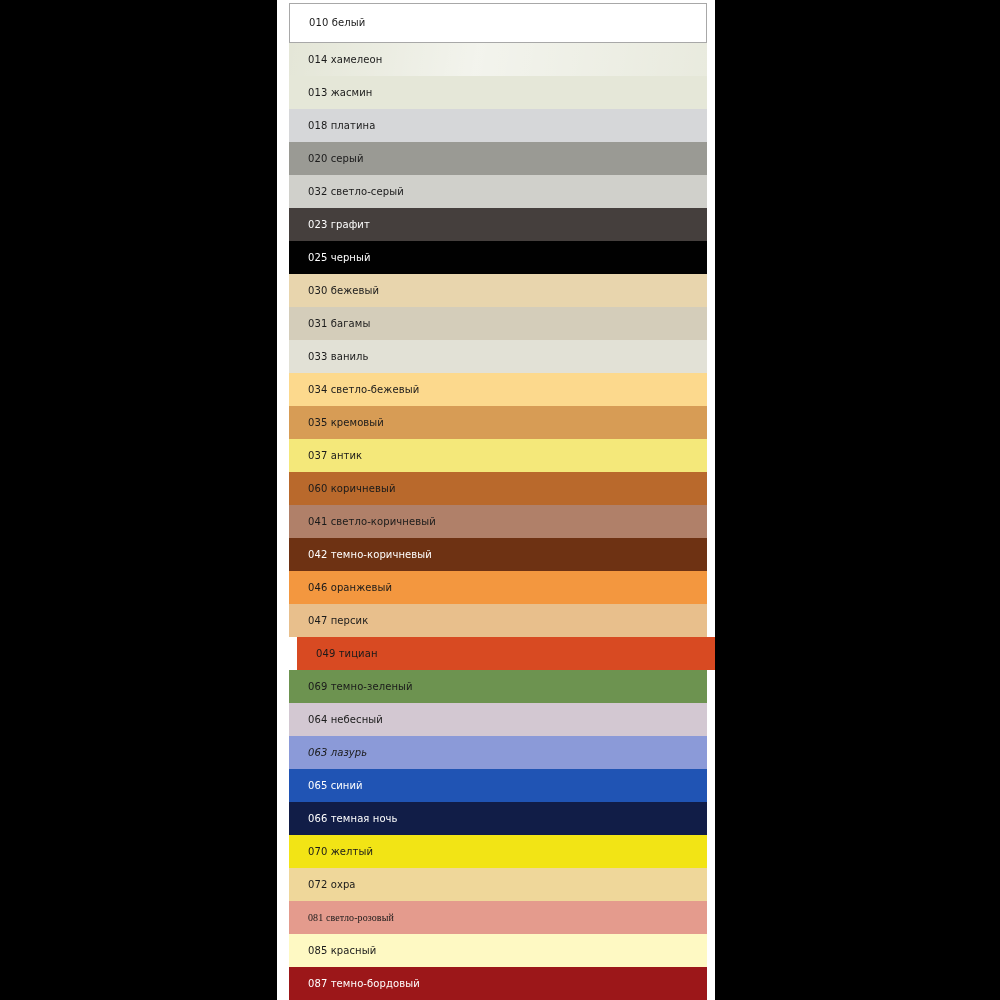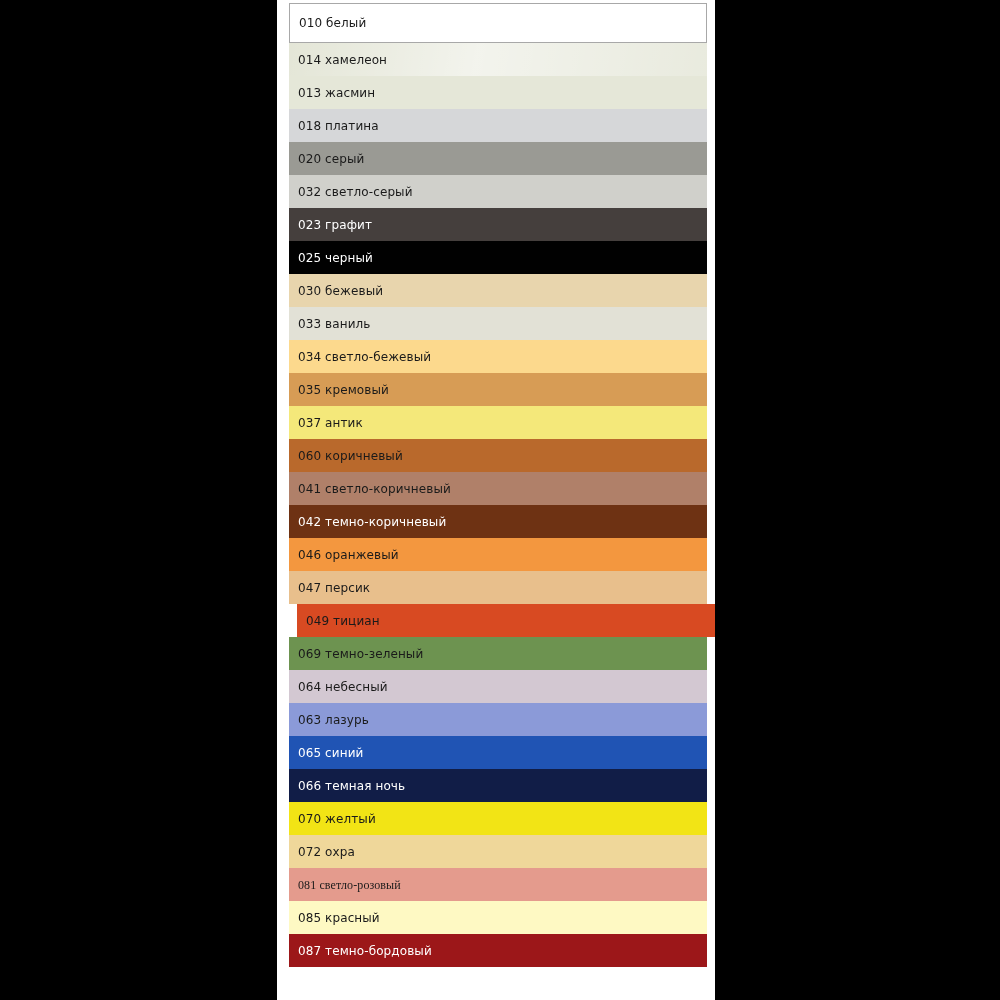--- a/index.html
+++ b/index.html
@@ -41,22 +41,22 @@
     background: #ffffff;
   }
 
   .color-row {
     position: relative;
     box-sizing: border-box;
     width: 418px;
     height: 33px;
     display: flex;
     align-items: center;
-    padding-left: 9px;
-    font-size: 12px;
+    padding-left: 19px;
+    font-size: 10px;
     line-height: 1;
     letter-spacing: 0.1px;
     white-space: nowrap;
     overflow: hidden;
   }
 
   
   .color-row.field-row {
     height: 40px;
     border: 1px solid #a8a8a8;
@@ -106,20 +106,23 @@
       </div>
       <div class="color-row" style="background: rgb(69, 63, 61); color: rgb(255, 255, 255);">
         <span class="row-label">023 графит</span>
       </div>
       <div class="color-row" style="background: rgb(1, 1, 1); color: rgb(255, 255, 255);">
         <span class="row-label">025 черный</span>
       </div>
       <div class="color-row" style="background: rgb(232, 213, 173); color: rgb(26, 26, 26);">
         <span class="row-label">030 бежевый</span>
       </div>
+      <div class="color-row" style="background: rgb(212, 205, 186); color: rgb(26, 26, 26);">
+        <span class="row-label">031 багамы</span>
+      </div>
       <div class="color-row" style="background: rgb(226, 225, 214); color: rgb(26, 26, 26);">
         <span class="row-label">033 ваниль</span>
       </div>
       <div class="color-row" style="background: rgb(252, 217, 141); color: rgb(26, 26, 26);">
         <span class="row-label">034 светло-бежевый</span>
       </div>
       <div class="color-row" style="background: rgb(215, 156, 85); color: rgb(26, 26, 26);">
         <span class="row-label">035 кремовый</span>
       </div>
       <div class="color-row" style="background: rgb(244, 232, 122); color: rgb(26, 26, 26);">
@@ -142,21 +145,21 @@
       </div>
       <div class="color-row" style="background: rgb(216, 74, 34); color: rgb(26, 26, 26); margin-left: 8px;">
         <span class="row-label">049 тициан</span>
       </div>
       <div class="color-row" style="background: rgb(109, 147, 80); color: rgb(26, 26, 26);">
         <span class="row-label">069 темно-зеленый</span>
       </div>
       <div class="color-row" style="background: rgb(211, 200, 210); color: rgb(26, 26, 26);">
         <span class="row-label">064 небесный</span>
       </div>
-      <div class="color-row" style="background: rgb(139, 154, 216); color: rgb(26, 26, 26);">
+      <div class="color-row" style="background: rgb(139, 154, 216); color: rgb(26, 26, 26); font-style: italic;">
         <span class="row-label">063 лазурь</span>
       </div>
       <div class="color-row" style="background: rgb(32, 84, 180); color: rgb(255, 255, 255);">
         <span class="row-label">065 синий</span>
       </div>
       <div class="color-row" style="background: rgb(17, 29, 71); color: rgb(255, 255, 255);">
         <span class="row-label">066 темная ночь</span>
       </div>
       <div class="color-row" style="background: rgb(242, 228, 21); color: rgb(26, 26, 26);">
         <span class="row-label">070 желтый</span>

